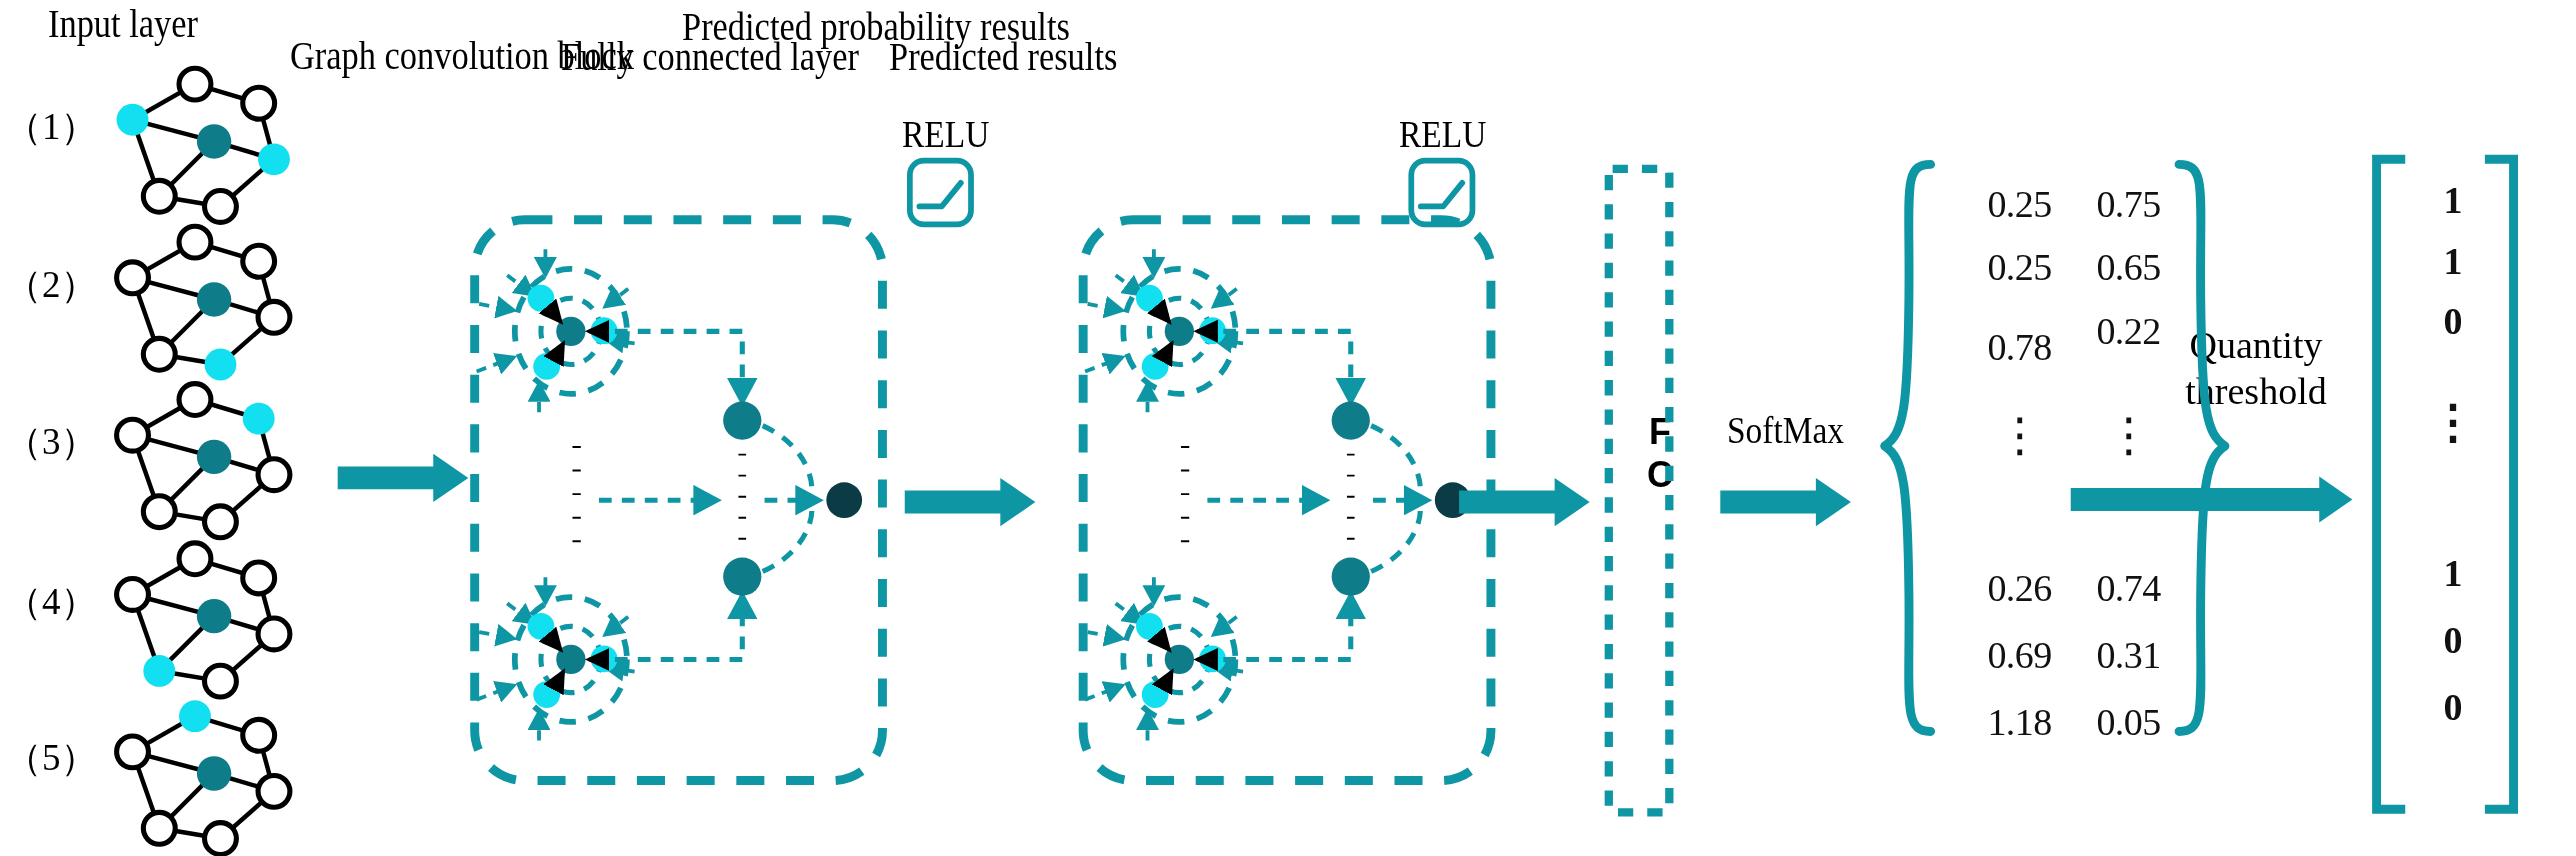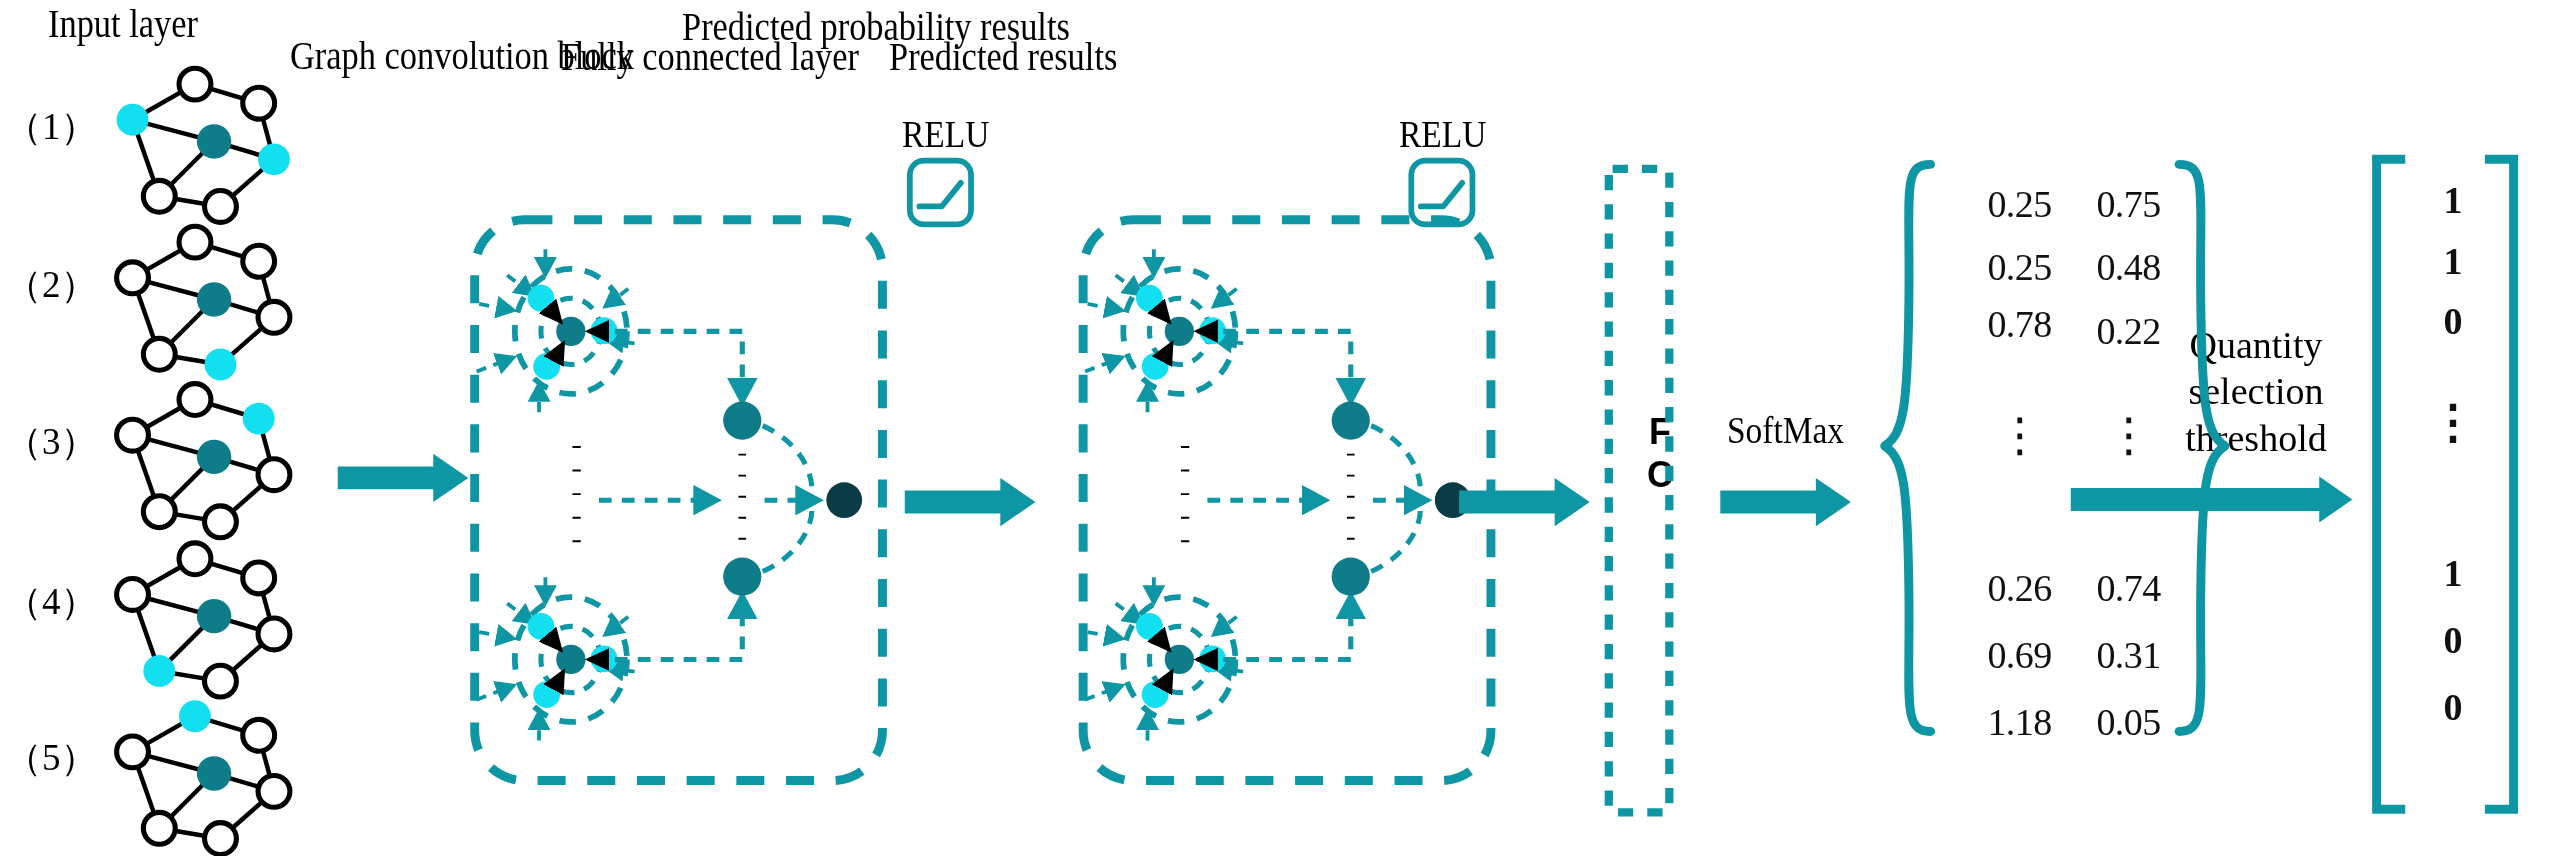--- a/index.html
+++ b/index.html
@@ -56,29 +56,28 @@
   <div class="relu-txt" style="left:902px;top:112px;">RELU</div>
   <div class="relu-txt" style="left:1399px;top:112px;">RELU</div>
 
   <div class="sm-txt" style="left:1727px;top:408px;">SoftMax</div>
 
   <div class="fc-letter" style="left:1628px;top:411px;">F</div>
   <div class="fc-letter" style="left:1628px;top:454px;">C</div>
 
   <div class="qst" style="left:2122px;top:322px;">
     <div>Quantity</div>
-    <div>selection</div>
     <div>threshold</div>
   </div>
 
   <div class="matnum" style="left:1962px;top:182px;">0.25</div>
   <div class="matnum" style="left:2071px;top:182px;">0.75</div>
   <div class="matnum" style="left:1962px;top:245px;">0.25</div>
-  <div class="matnum" style="left:2071px;top:245px;">0.48</div>
-  <div class="matnum" style="left:1962px;top:302px;">0.78</div>
+  <div class="matnum" style="left:2071px;top:245px;">0.65</div>
+  <div class="matnum" style="left:1962px;top:325px;">0.78</div>
   <div class="matnum" style="left:2071px;top:309px;">0.22</div>
   <div class="matnum" style="left:1962px;top:407px;font-size:47px;">⋮</div>
   <div class="matnum" style="left:2071px;top:407px;font-size:47px;">⋮</div>
   <div class="matnum" style="left:1962px;top:566px;">0.26</div>
   <div class="matnum" style="left:2071px;top:566px;">0.74</div>
   <div class="matnum" style="left:1962px;top:633px;">0.69</div>
   <div class="matnum" style="left:2071px;top:633px;">0.31</div>
   <div class="matnum" style="left:1962px;top:700px;">1.18</div>
   <div class="matnum" style="left:2071px;top:700px;">0.05</div>
 

